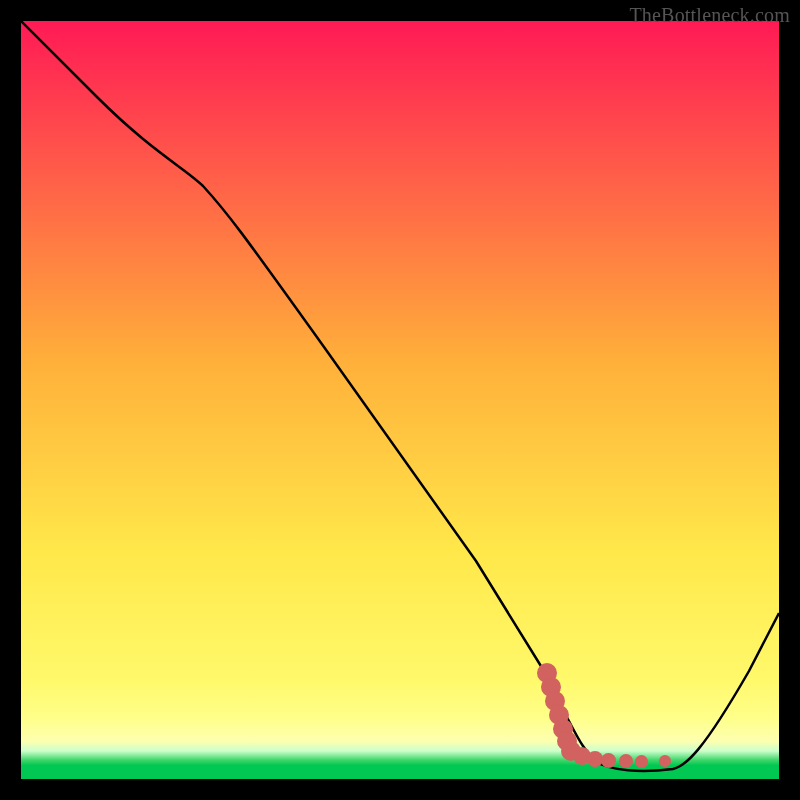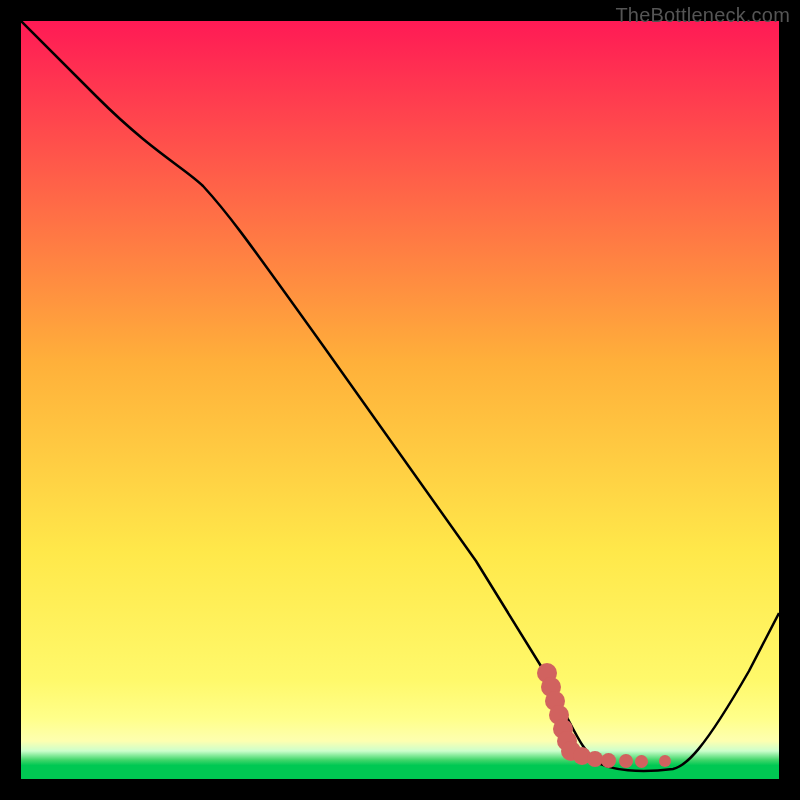--- a/index.html
+++ b/index.html
@@ -9,20 +9,21 @@
     height: 800px;
     font-family: Arial, Helvetica, sans-serif;
     background: #000;
     overflow: hidden;
   }
   .frame {
     position: relative;
     width: 800px;
     height: 776px;
     background: #000;
+    font-family: Liberation Serif, serif;
   }
   .watermark {
     position: absolute;
     top: 4px;
     right: 10px;
     color: #555;
     font-size: 20px;
     font-weight: 500;
     letter-spacing: 0.2px;
     z-index: 20;

